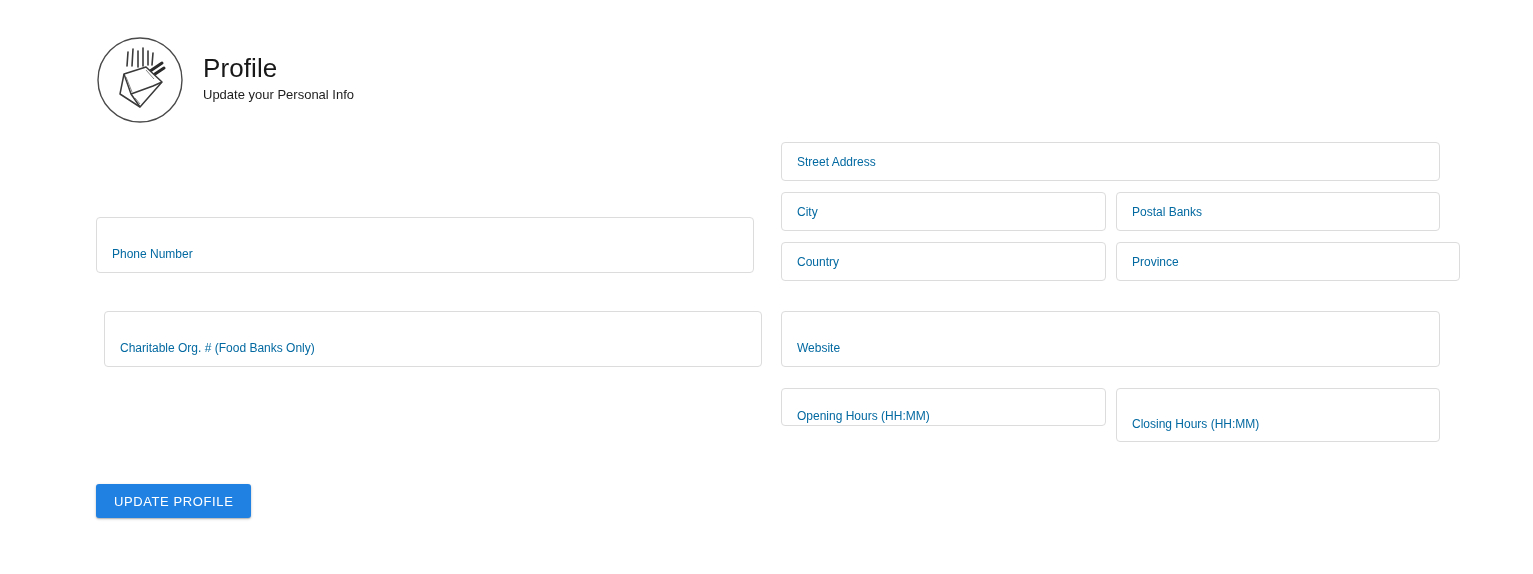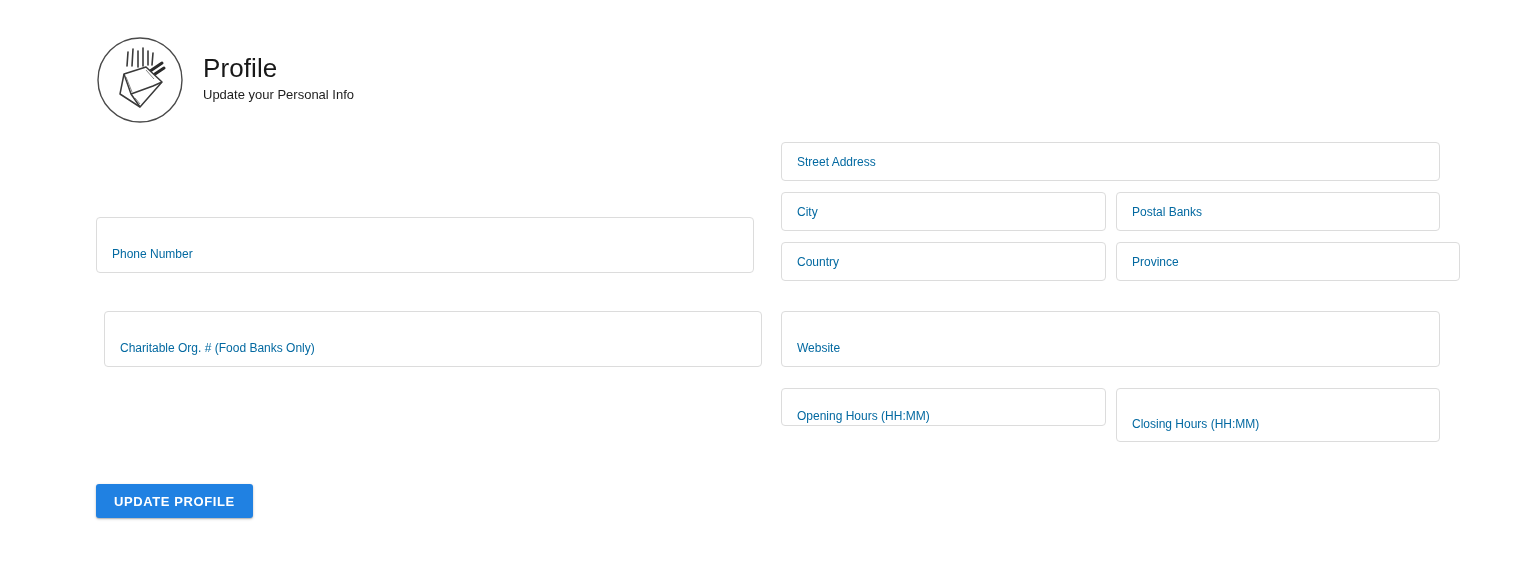--- a/index.html
+++ b/index.html
@@ -106,21 +106,21 @@
     left: 96px;
     top: 484px;
     height: 34px;
     padding: 0 18px;
     border: none;
     border-radius: 3px;
     background: #2081e2;
     color: #ffffff;
     font-family: "Liberation Sans", sans-serif;
     font-size: 13px;
-    font-weight: bold;
+    font-weight: normal;
     letter-spacing: 0.6px;
     text-transform: uppercase;
     cursor: pointer;
     box-shadow: 0 1px 3px rgba(0,0,0,0.22), 0 1px 1px rgba(0,0,0,0.14);
     display: flex;
     align-items: center;
     justify-content: center;
     white-space: nowrap;
   }
 </style>

